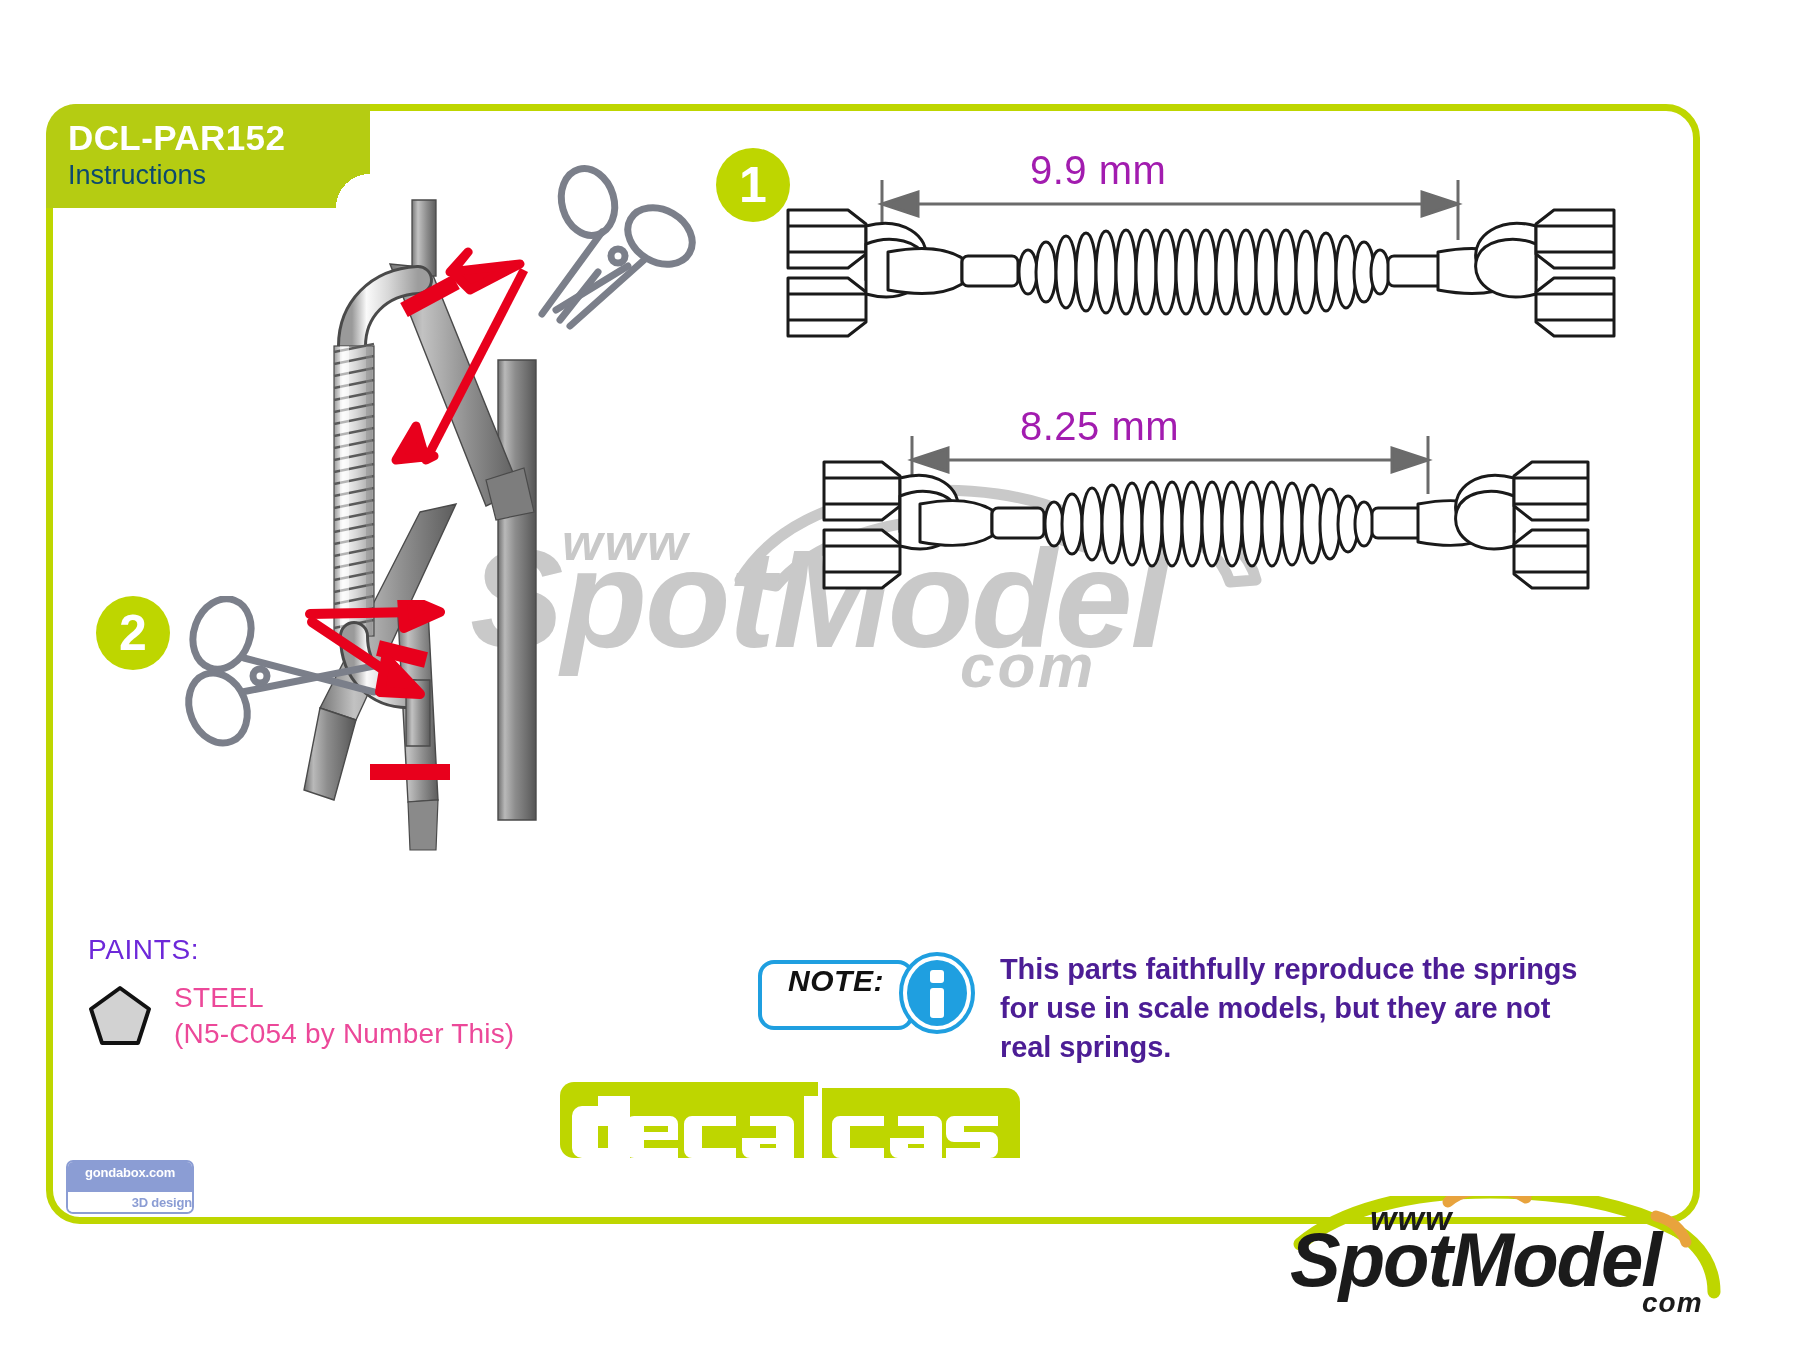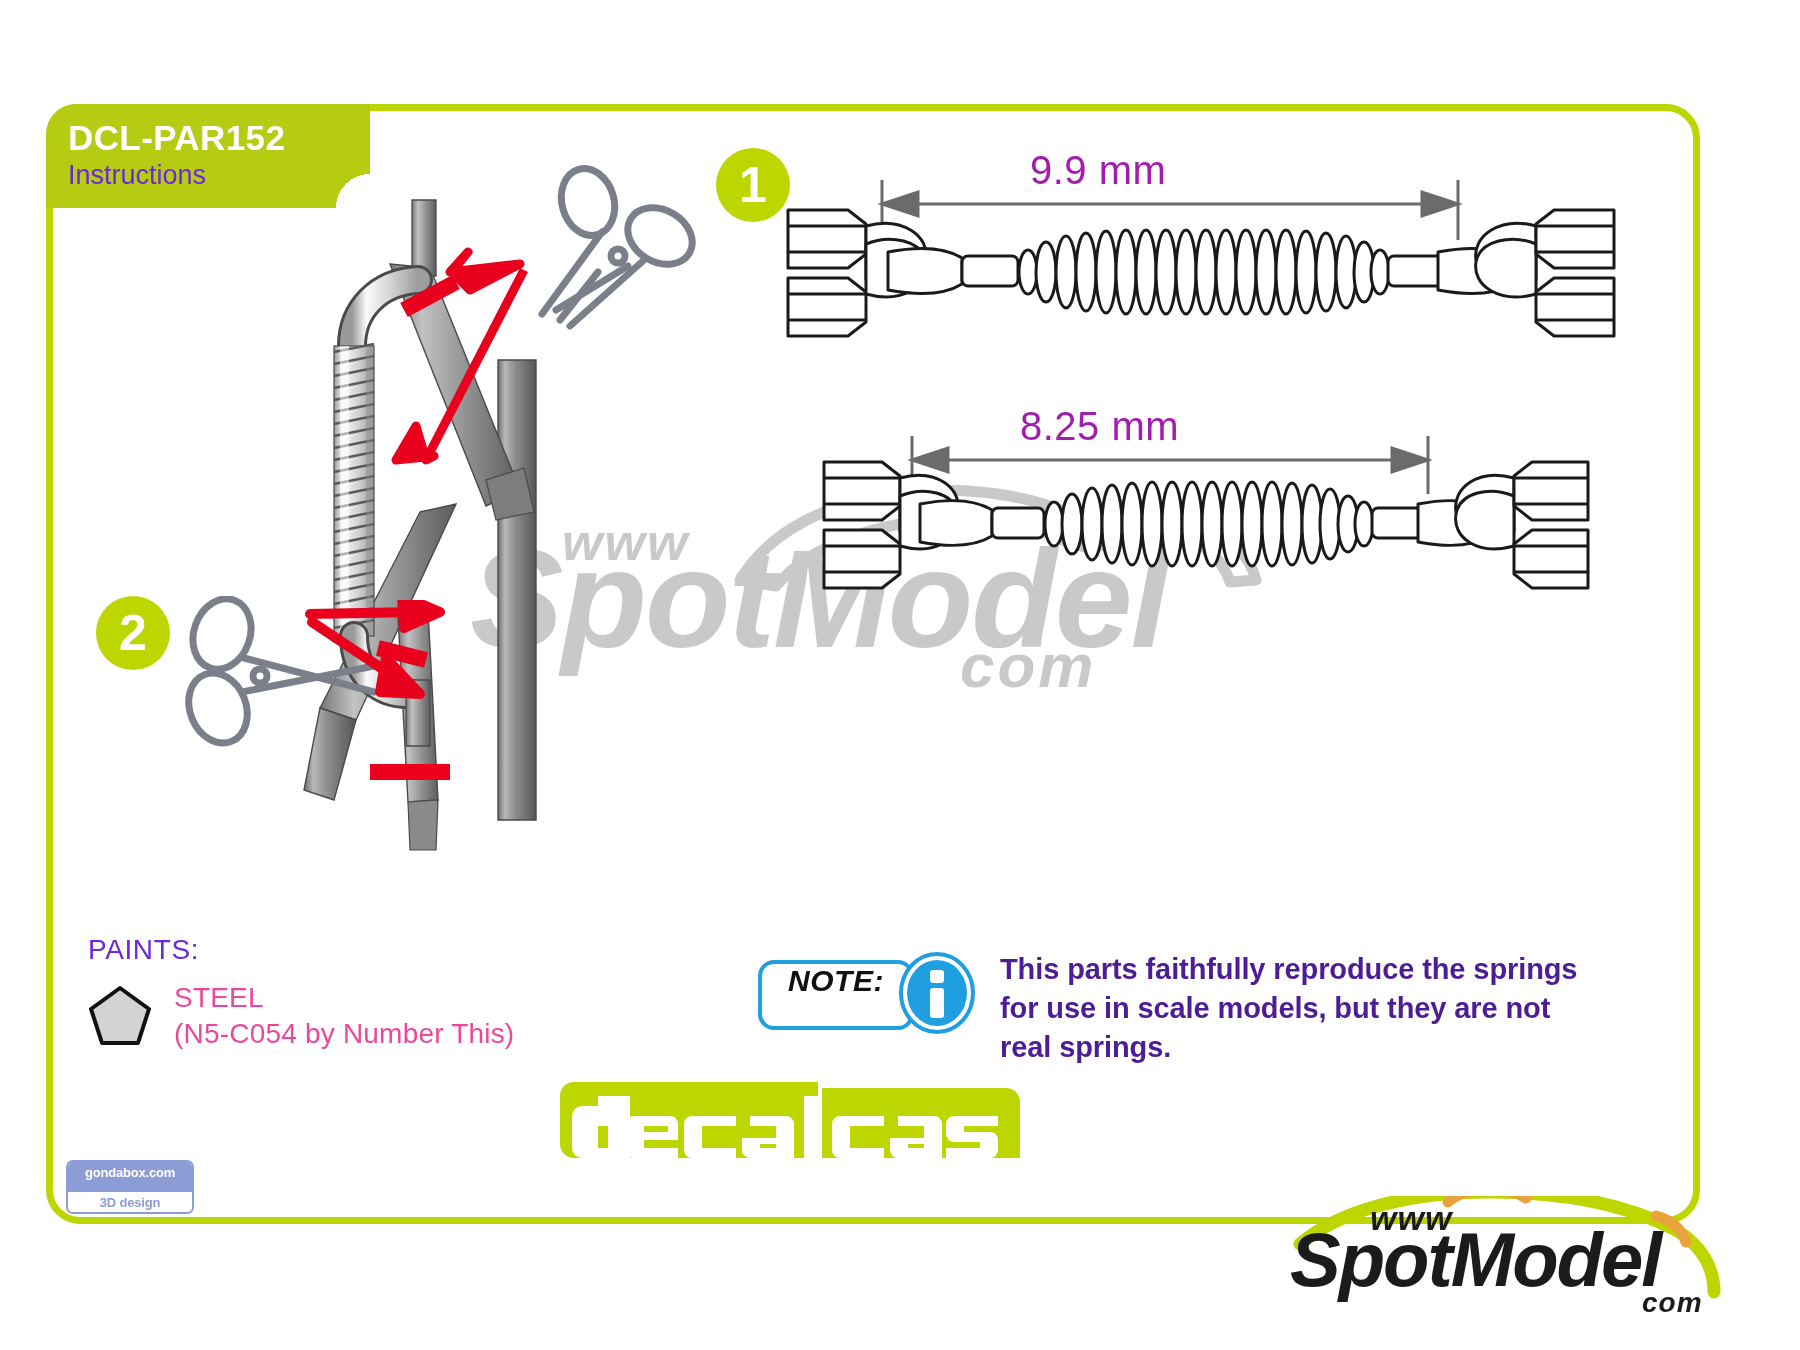--- a/index.html
+++ b/index.html
@@ -14,21 +14,21 @@
 
   
   .title-tab{position:absolute;left:46px;top:104px;width:290px;height:104px;
              background:#b5cc12;border-top-left-radius:30px;
              box-sizing:border-box;padding:16px 0 12px 22px;z-index:6;}
   .title-tab::after{content:"";position:absolute;right:-34px;top:0;width:34px;height:104px;
              background:#b5cc12;
              -webkit-mask-image:radial-gradient(circle 34px at 34px 104px, transparent 0 34px, #000 34px);
                      mask-image:radial-gradient(circle 34px at 34px 104px, transparent 0 34px, #000 34px);}
   .title-tab .code{color:#ffffff;font-size:35px;font-weight:bold;letter-spacing:.4px;line-height:1.05;}
-  .title-tab .sub{color:#6d28d9;font-size:27px;font-weight:normal;line-height:1.2;margin-top:2px;}
+  .title-tab .sub{color:#0c4a6e;font-size:27px;font-weight:normal;line-height:1.2;margin-top:2px;}
 
   
   .wm{position:absolute;left:470px;top:470px;width:740px;height:300px;z-index:1;pointer-events:none;}
   .wm .wtxt{position:absolute;font-style:italic;font-weight:bold;color:#c9c9c9;letter-spacing:-2px;}
   .wm .w1{left:92px;top:42px;font-size:52px;letter-spacing:2px;}
   .wm .w2{left:0px;top:48px;font-size:140px;}
   .wm .w3{left:490px;top:160px;font-size:62px;letter-spacing:3px;}
 
   
   .badge{position:absolute;width:74px;height:74px;border-radius:50%;background:#bed600;
@@ -53,21 +53,21 @@
   .info-ico{position:relative;margin-left:-16px;margin-top:2px;width:78px;height:82px;flex:none;}
   .note-text{margin-left:24px;font-size:29px;color:#4c1d95;line-height:1.35;font-weight:bold;letter-spacing:-.1px;}
 
   
   .decal{position:absolute;left:560px;top:1082px;z-index:4;}
 
   
   .gonda{position:absolute;left:66px;top:1160px;width:124px;z-index:4;
          border:2px solid #8b9dd4;border-radius:7px;overflow:hidden;background:#fff;}
   .gonda .g1{background:#8b9dd4;color:#ffffff;font-size:13px;font-weight:bold;text-align:center;padding:3px 0 12px;letter-spacing:-.2px;}
-  .gonda .g2{background:#ffffff;color:#8b9dd4;font-size:13px;font-weight:bold;text-align:center;padding:3px 0 2px;letter-spacing:-.2px;}
+  .gonda .g2{background:#ffffff;color:#8b9dd4;font-size:13px;font-weight:bold;text-align:right;padding:3px 0 2px;letter-spacing:-.2px;}
 
   
   .smlogo{position:absolute;left:1290px;top:1196px;width:480px;height:150px;z-index:4;}
 </style>
 </head>
 <body>
 
 <div class="sheet">
 
   <div class="wm">

